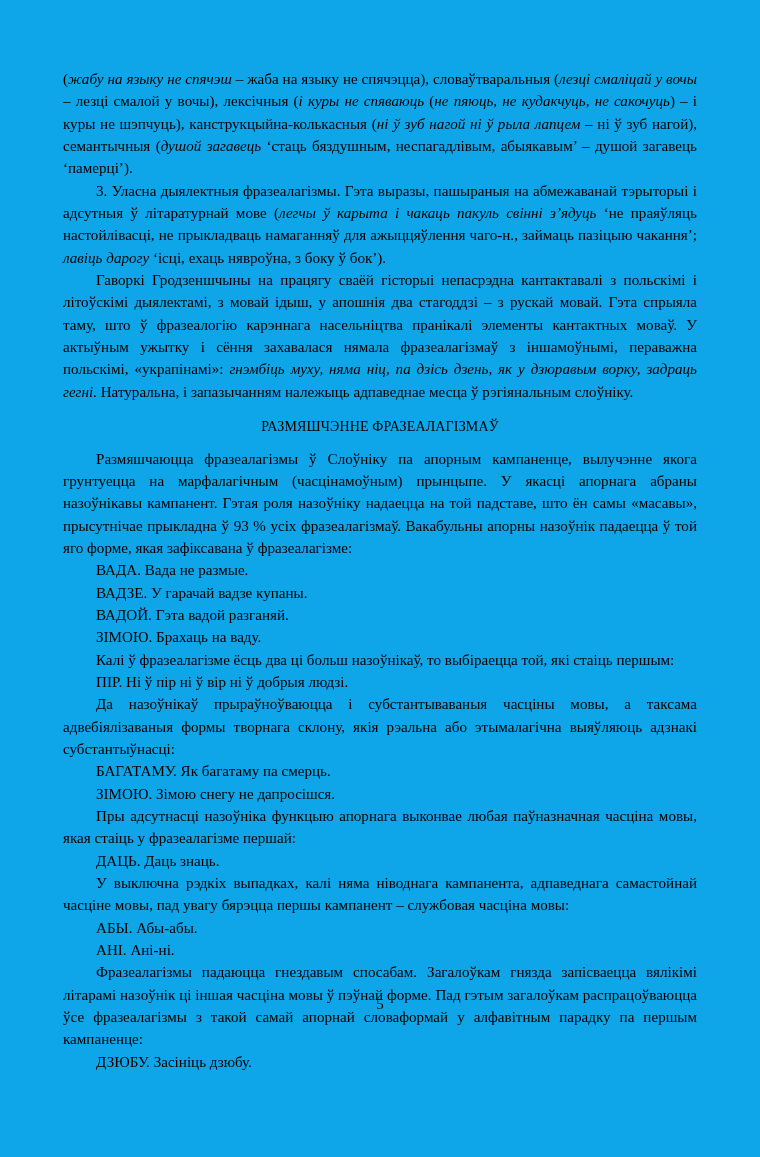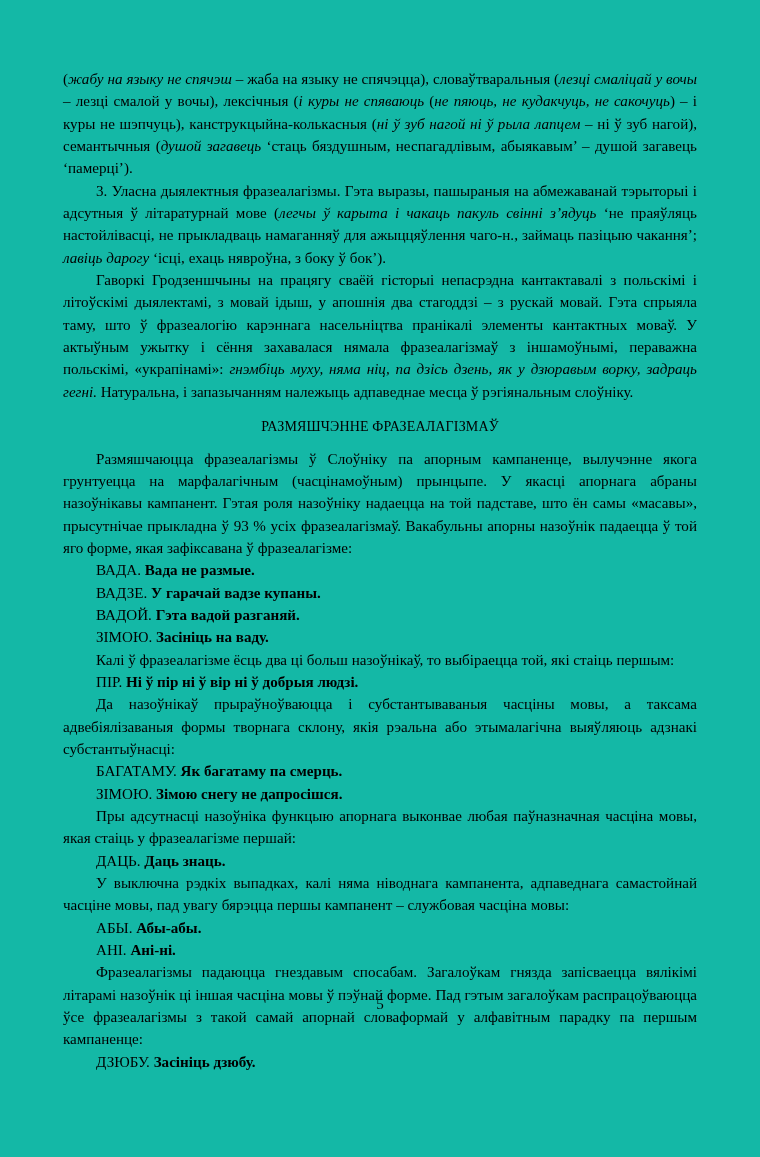--- a/index.html
+++ b/index.html
@@ -14,21 +14,21 @@
     color: #000000;
     position: relative;
     overflow: hidden;
   }
   .page {
     position: absolute;
     left: 0;
     top: 0;
     width: 760px;
     height: 1157px;
-    background: #14b8a6;
+    background: #0ea5e9;
   }
   .text-column {
     position: absolute;
     left: 63px;
     top: 68px;
     width: 634px;
   }
   p.para {
     margin: 0;
     font-size: 15.1px;
@@ -46,21 +46,21 @@
     font-size: 15.1px;
     line-height: 22.35px;
     text-align: left;
     text-indent: 33px;
     white-space: nowrap;
   }
   p.example .hw {
     font-weight: normal;
   }
   p.example .phr {
-    font-weight: bold;
+    font-weight: normal;
     margin-top: 42px;
   }
   h2.section-heading {
     margin: 0;
     font-size: 14px;
     line-height: 22.35px;
     font-weight: normal;
     text-align: center;
     letter-spacing: 0.15px;
     padding-top: 13px;
@@ -94,21 +94,21 @@
     <p class="para indent"><span>Гаворкі Гродзеншчыны на працягу сваёй гісторыі непасрэдна кантактавалі з польскімі і літоўскімі дыялектамі, з мовай ідыш, у апошнія два стагоддзі – з рускай мовай. Гэта спрыяла таму, што ў фразеалогію карэннага насельніцтва пранікалі элементы кантактных моваў. У актыўным ужытку і сёння захавалася нямала фразеалагізмаў з іншамоўнымі, пераважна польскімі, «украпінамі»: </span><i>гнэмбіць муху, няма ніц, па дзісь дзень, як у дзюравым ворку, задраць гегні.</i><span> Натуральна, і запазычанням належыць адпаведнае месца ў рэгіянальным слоўніку.</span></p>
 
     <h2 class="section-heading">РАЗМЯШЧЭННЕ ФРАЗЕАЛАГІЗМАЎ</h2>
 
     <p class="para indent"><span>Размяшчаюцца фразеалагізмы ў Слоўніку па апорным кампаненце, вылучэнне якога грунтуецца на марфалагічным (часцінамоўным) прынцыпе. У якасці апорнага абраны назоўнікавы кампанент. Гэтая роля назоўніку надаецца на той падставе, што ён самы «масавы», прысутнічае   прыкладна ў 93 % усіх фразеалагізмаў. Вакабульны апорны назоўнік падаецца ў той яго форме, якая зафіксавана ў фразеалагізме:</span></p>
 
     <div>
         <p class="example"><span class="hw">ВАДА. </span><span class="phr">Вада не размые.</span></p>
         <p class="example"><span class="hw">ВАДЗЕ. </span><span class="phr">У гарачай вадзе купаны.</span></p>
         <p class="example"><span class="hw">ВАДОЙ. </span><span class="phr">Гэта вадой разганяй.</span></p>
-        <p class="example"><span class="hw">ЗІМОЮ. </span><span class="phr">Засініць на ваду.</span></p>
+        <p class="example"><span class="hw">ЗІМОЮ. </span><span class="phr">Брахаць на ваду.</span></p>
       </div>
 
     <p class="para indent"><span>Калі ў фразеалагізме ёсць два ці больш назоўнікаў, то выбіраецца той, які стаіць першым:</span></p>
 
     <div>
         <p class="example"><span class="hw">ПІР. </span><span class="phr">Ні ў пір ні ў вір ні ў добрыя людзі.</span></p>
       </div>
 
     <p class="para indent"><span>Да назоўнікаў прыраўноўваюцца і субстантываваныя часціны мовы, а таксама адвебіялізаваныя формы творнага склону, якія рэальна або этымалагічна выяўляюць адзнакі субстантыўнасці:</span></p>
 

